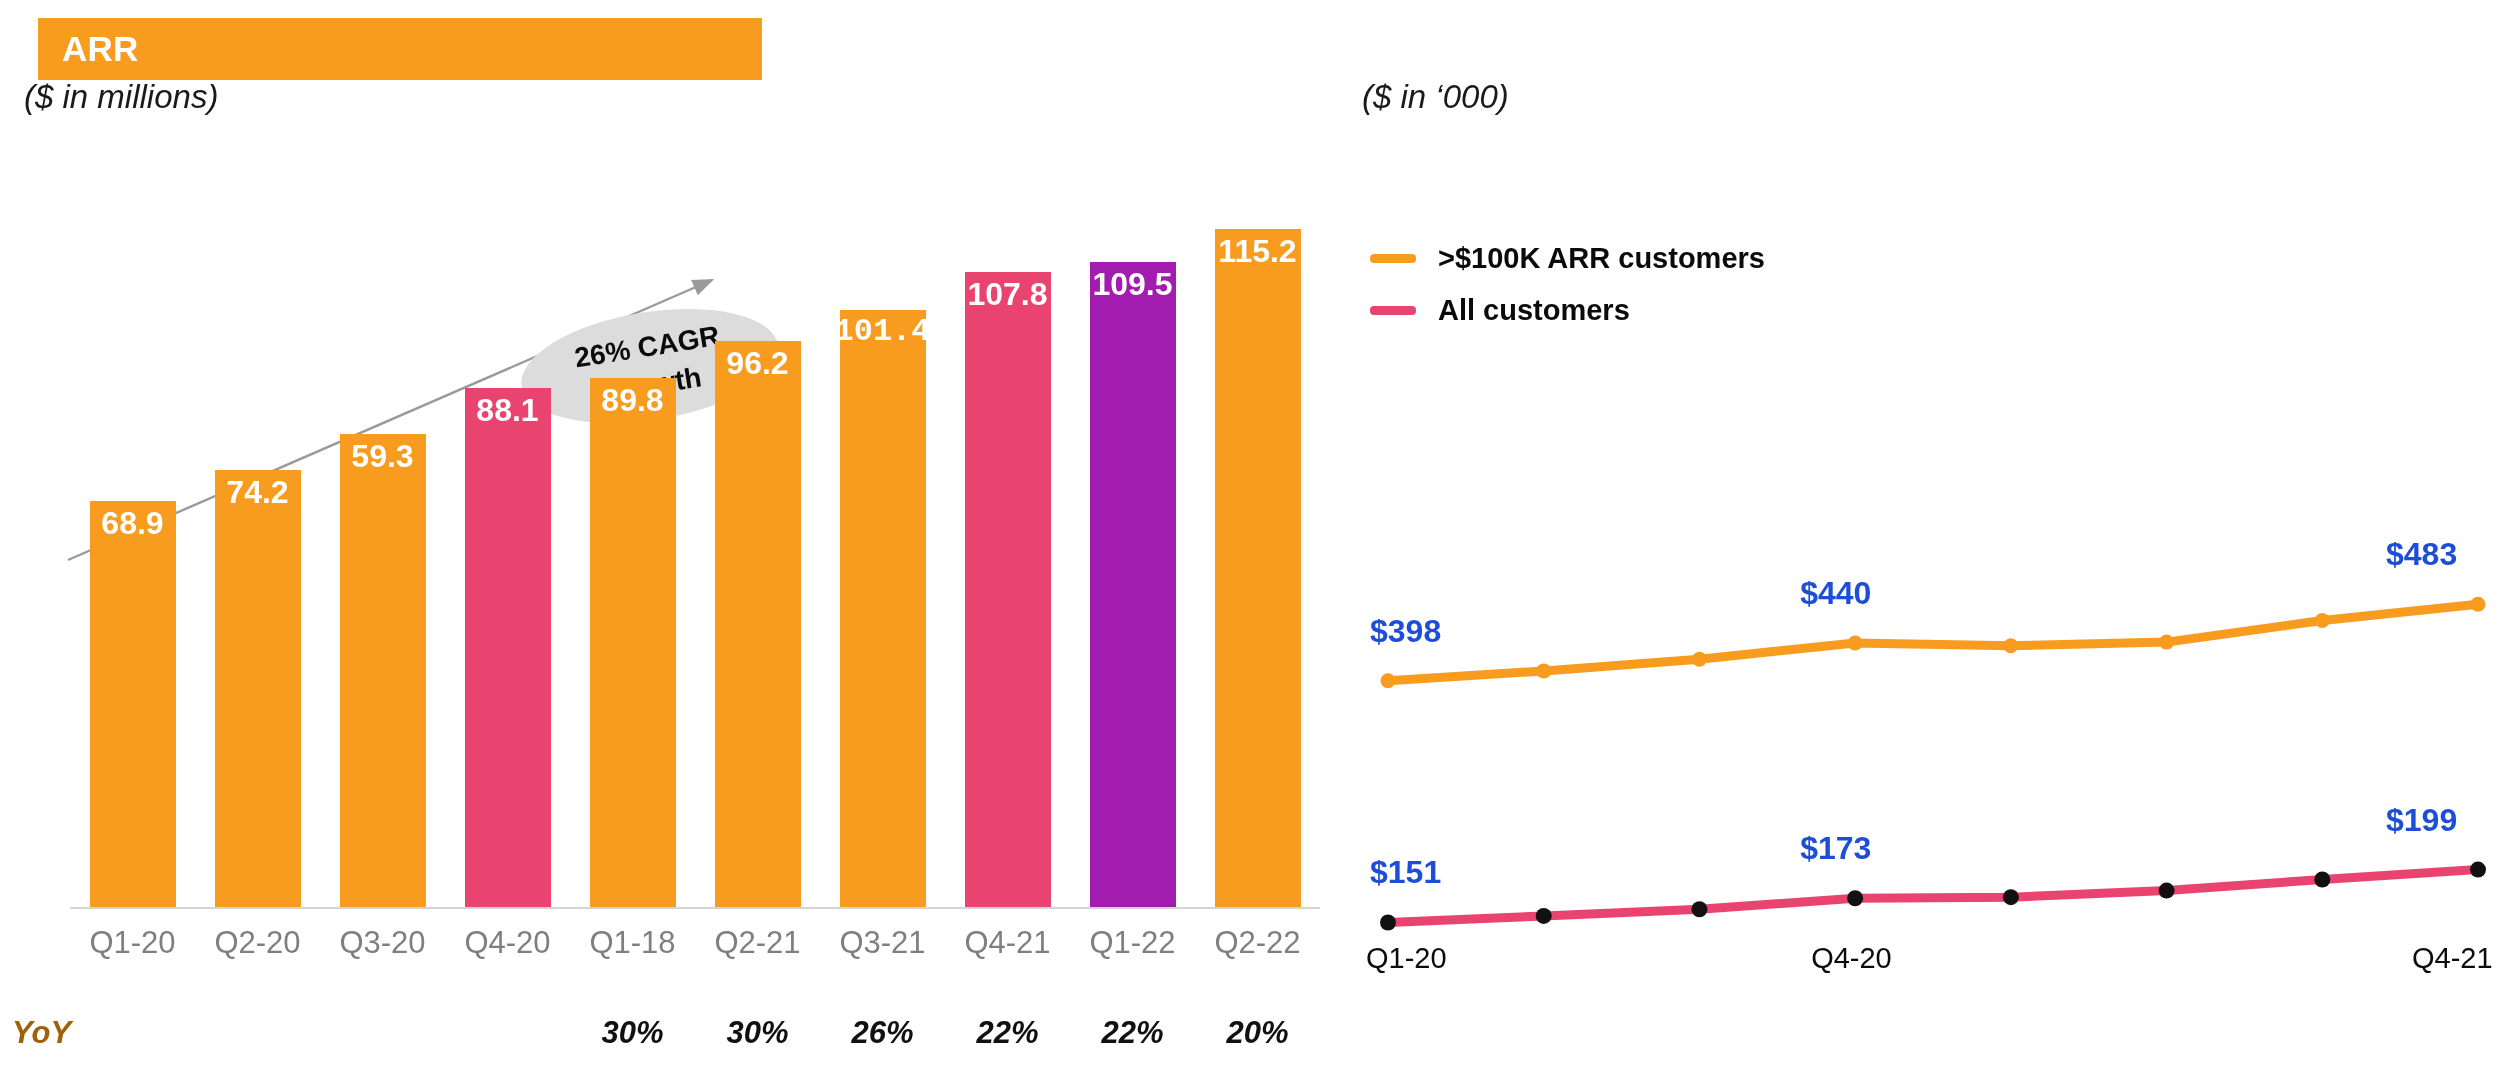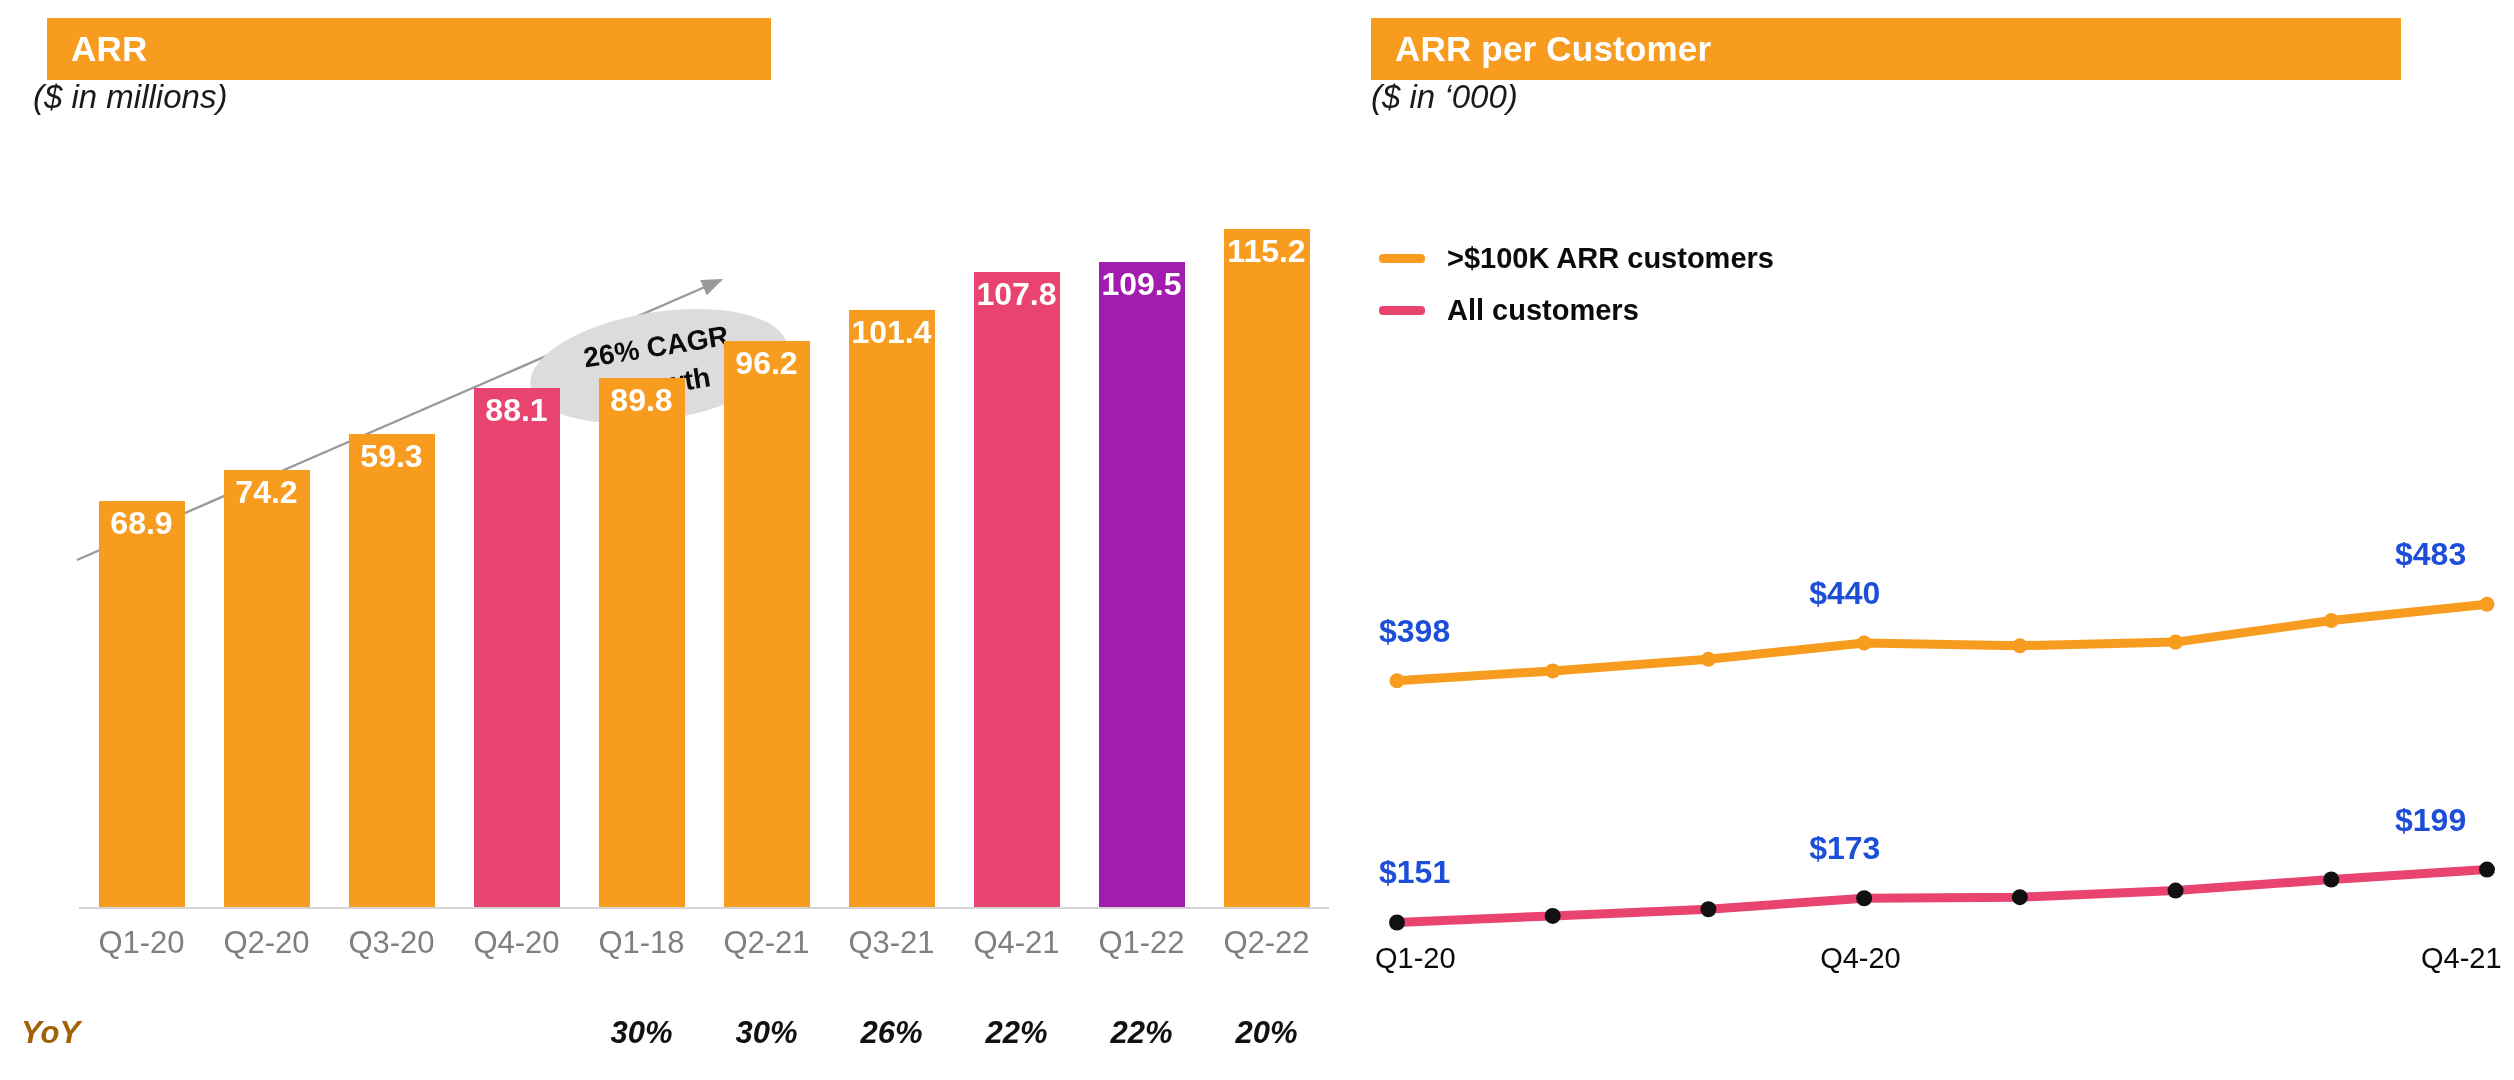--- a/index.html
+++ b/index.html
@@ -13,21 +13,20 @@
     font-family: "Liberation Sans", sans-serif;
     overflow: hidden;
     position: relative;
   }
 
   
   .panel {
     position: absolute;
     top: 0;
     height: 778px;
-    margin-left: 9px;
   }
   #panel-arr      { left: 0;      width: 1300px; }
   #panel-arr-cust { left: 1340px; width: 1174px; }
 
   
   .banner {
     position: absolute;
     height: 62px;
     background: #F89C20;
     display: flex;
@@ -264,21 +263,21 @@
             <div class="bar" style="background: rgb(248, 156, 32); height: 528.595px;">
               <div class="bar-label">89.8</div>
             </div>
           </div>
           <div class="bar-slot">
             <div class="bar" style="background: rgb(248, 156, 32); height: 566.268px;">
               <div class="bar-label">96.2</div>
             </div>
           </div>
           <div class="bar-slot">
-            <div class="bar" style="background: rgb(248, 156, 32); height: 596.877px;">
+            <div class="bar" style="background: rgb(248, 156, 32); height: 596.877px; font-family: Liberation Mono, monospace;">
               <div class="bar-label">101.4</div>
             </div>
           </div>
           <div class="bar-slot">
             <div class="bar alt" style="background: rgb(232, 68, 111); height: 634.55px;">
               <div class="bar-label">107.8</div>
             </div>
           </div>
           <div class="bar-slot">
             <div class="bar" style="background: #a21caf; height: 644.557px;">
@@ -318,23 +317,20 @@
       <div class="yoy-cell">30%</div>
       <div class="yoy-cell">26%</div>
       <div class="yoy-cell">22%</div>
       <div class="yoy-cell">22%</div>
       <div class="yoy-cell">20%</div>
     </div>
 </div>
 
 <div class="panel" id="panel-arr-cust">
 
-  <div class="banner" id="arrcust-banner">
-    <div class="banner-title">ARR per Customer</div>
-  </div>
 
   <div class="units" id="arrcust-units">($ in ‘000)</div>
 
   <div id="legend">
       <div class="legend-row">
         <span class="legend-swatch" style="background: rgb(248, 156, 32);"></span>
         <span class="legend-text">&gt;$100K ARR customers</span>
       </div>
       <div class="legend-row">
         <span class="legend-swatch" style="background: rgb(232, 68, 111);"></span>

